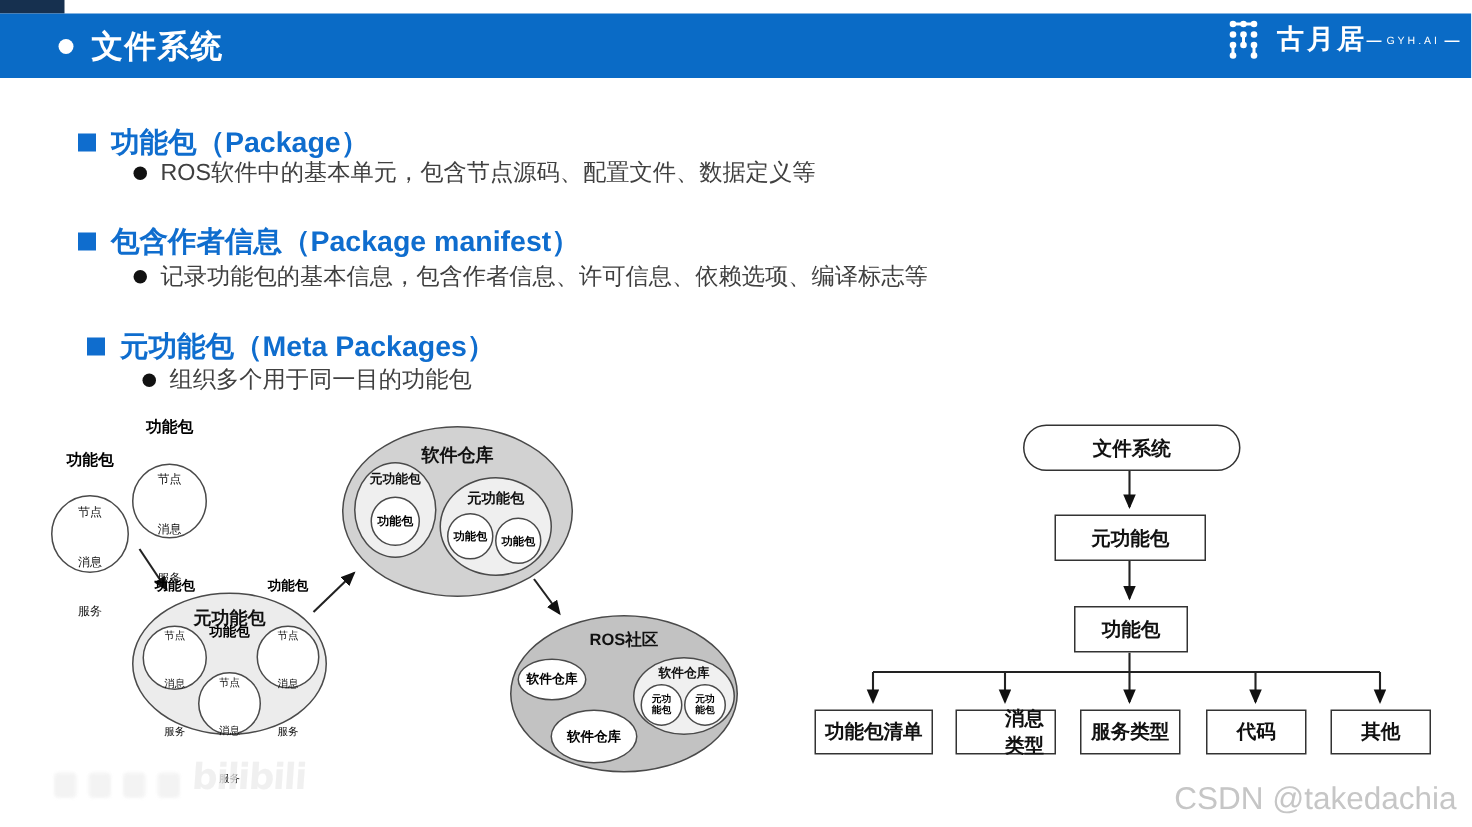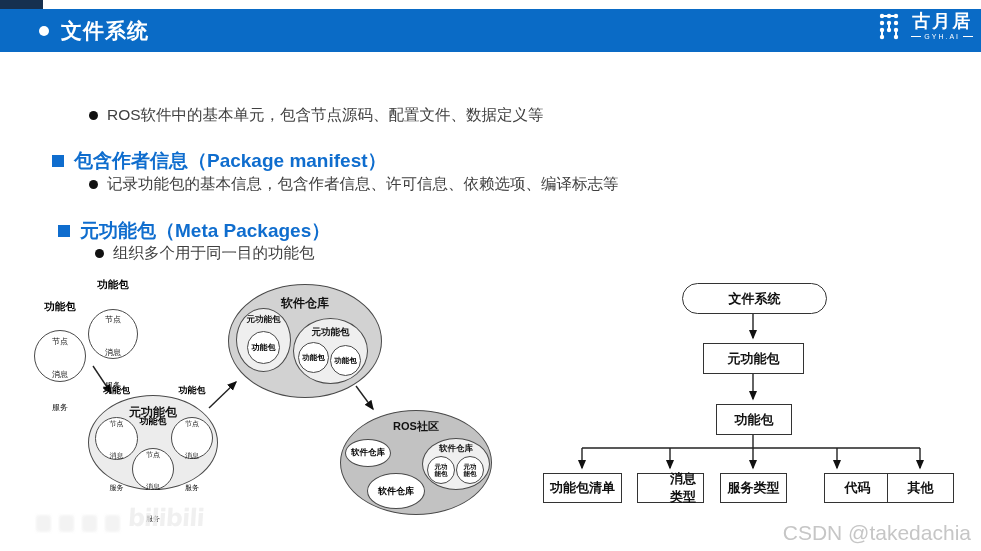--- a/index.html
+++ b/index.html
@@ -7,21 +7,21 @@
          font-family:"Liberation Sans","DejaVu Sans",sans-serif;}
   .abs{position:absolute;}
 
   
   #corner-strip{left:0;top:0;width:43px;height:9px;background:#16304f;}
   #header-bar{left:0;top:9px;width:981px;height:43px;background:#0a6bc6;display:flex;align-items:center;}
   #header-dot{position:absolute;left:39px;top:17px;width:10px;height:10px;border-radius:50%;background:#ffffff;}
   #header-title{position:absolute;left:61px;top:0;height:43px;display:flex;align-items:center;
                 color:#ffffff;font-size:21px;font-weight:bold;letter-spacing:1px;}
   #logo{position:absolute;right:8px;top:3px;display:flex;align-items:center;gap:5px;color:#fff;}
-  #logo-text{display:flex;flex-direction:column;align-items:center;line-height:1;}
+  #logo-text{display:flex;flex-direction:row;line-height:1;}
   #logo-name{font-size:18px;font-weight:bold;letter-spacing:2px;}
   #logo-tagline{font-size:7px;letter-spacing:2px;margin-top:3px;display:flex;align-items:center;gap:3px;}
   #logo-tagline:before,#logo-tagline:after{content:"";display:block;width:10px;height:1px;background:#fff;}
 
   
   .sec-head{display:flex;align-items:center;gap:10px;color:#0f6dce;font-weight:bold;font-size:19px;}
   .sq{width:12px;height:12px;background:#0f6dce;flex:0 0 auto;}
   .sec-sub{display:flex;align-items:center;gap:9px;color:#404040;font-size:15.5px;}
   .dot{width:9px;height:9px;border-radius:50%;background:#111;flex:0 0 auto;}
 
@@ -77,20 +77,24 @@
             <rect x="17" y="18" width="2" height="7"></rect>
         </g>
       </svg>
       <div id="logo-text">
         <span id="logo-name">古月居</span>
         <span id="logo-tagline">GYH.AI</span>
       </div>
     </div>
   </div>
 
+  <div class="abs sec-head" style="left:52px;top:82px;">
+    <span class="sq"></span>
+    <span>功能包（Package）</span>
+  </div>
   <div class="abs sec-sub" style="left:89px;top:105px;">
     <span class="dot"></span>
     <span>ROS软件中的基本单元，包含节点源码、配置文件、数据定义等</span>
   </div>
 
   <div class="abs sec-head" style="left:52px;top:148px;">
     <span class="sq"></span>
     <span>包含作者信息（Package manifest）</span>
   </div>
   <div class="abs sec-sub" style="left:89px;top:174px;">
@@ -199,21 +203,21 @@
     <span class="t" style="font-size:6.5px;line-height:1.1">能包</span>
   </div>
 
   <div class="abs fbox stadium" style="left:682px;top:283px;width:145px;height:31px;">文件系统</div>
   <div class="abs fbox" style="left:703px;top:343px;width:101px;height:31px;">元功能包</div>
   <div class="abs fbox" style="left:716px;top:404px;width:76px;height:31px;">功能包</div>
 
   <div class="abs fbox" style="left:543px;top:473px;width:79px;height:30px;">功能包清单</div>
   <div class="abs fbox" style="left:637px;top:473px;width:67px;height:30px;padding-left:32px;">消息类型</div>
   <div class="abs fbox" style="left:720px;top:473px;width:67px;height:30px;">服务类型</div>
-  <div class="abs fbox" style="left:804px;top:473px;width:67px;height:30px;margin-left:20px;">代码</div>
+  <div class="abs fbox" style="left:804px;top:473px;width:67px;height:30px;">代码</div>
   <div class="abs fbox" style="left:887px;top:473px;width:67px;height:30px;">其他</div>
 
   <div class="abs" id="wm-left">
     <span class="wm-blk"></span>
     <span class="wm-blk"></span>
     <span class="wm-blk"></span>
     <span class="wm-blk"></span>
     <span id="wm-bili">bilibili</span>
   </div>
   <div class="abs" id="wm-csdn">CSDN @takedachia</div>

